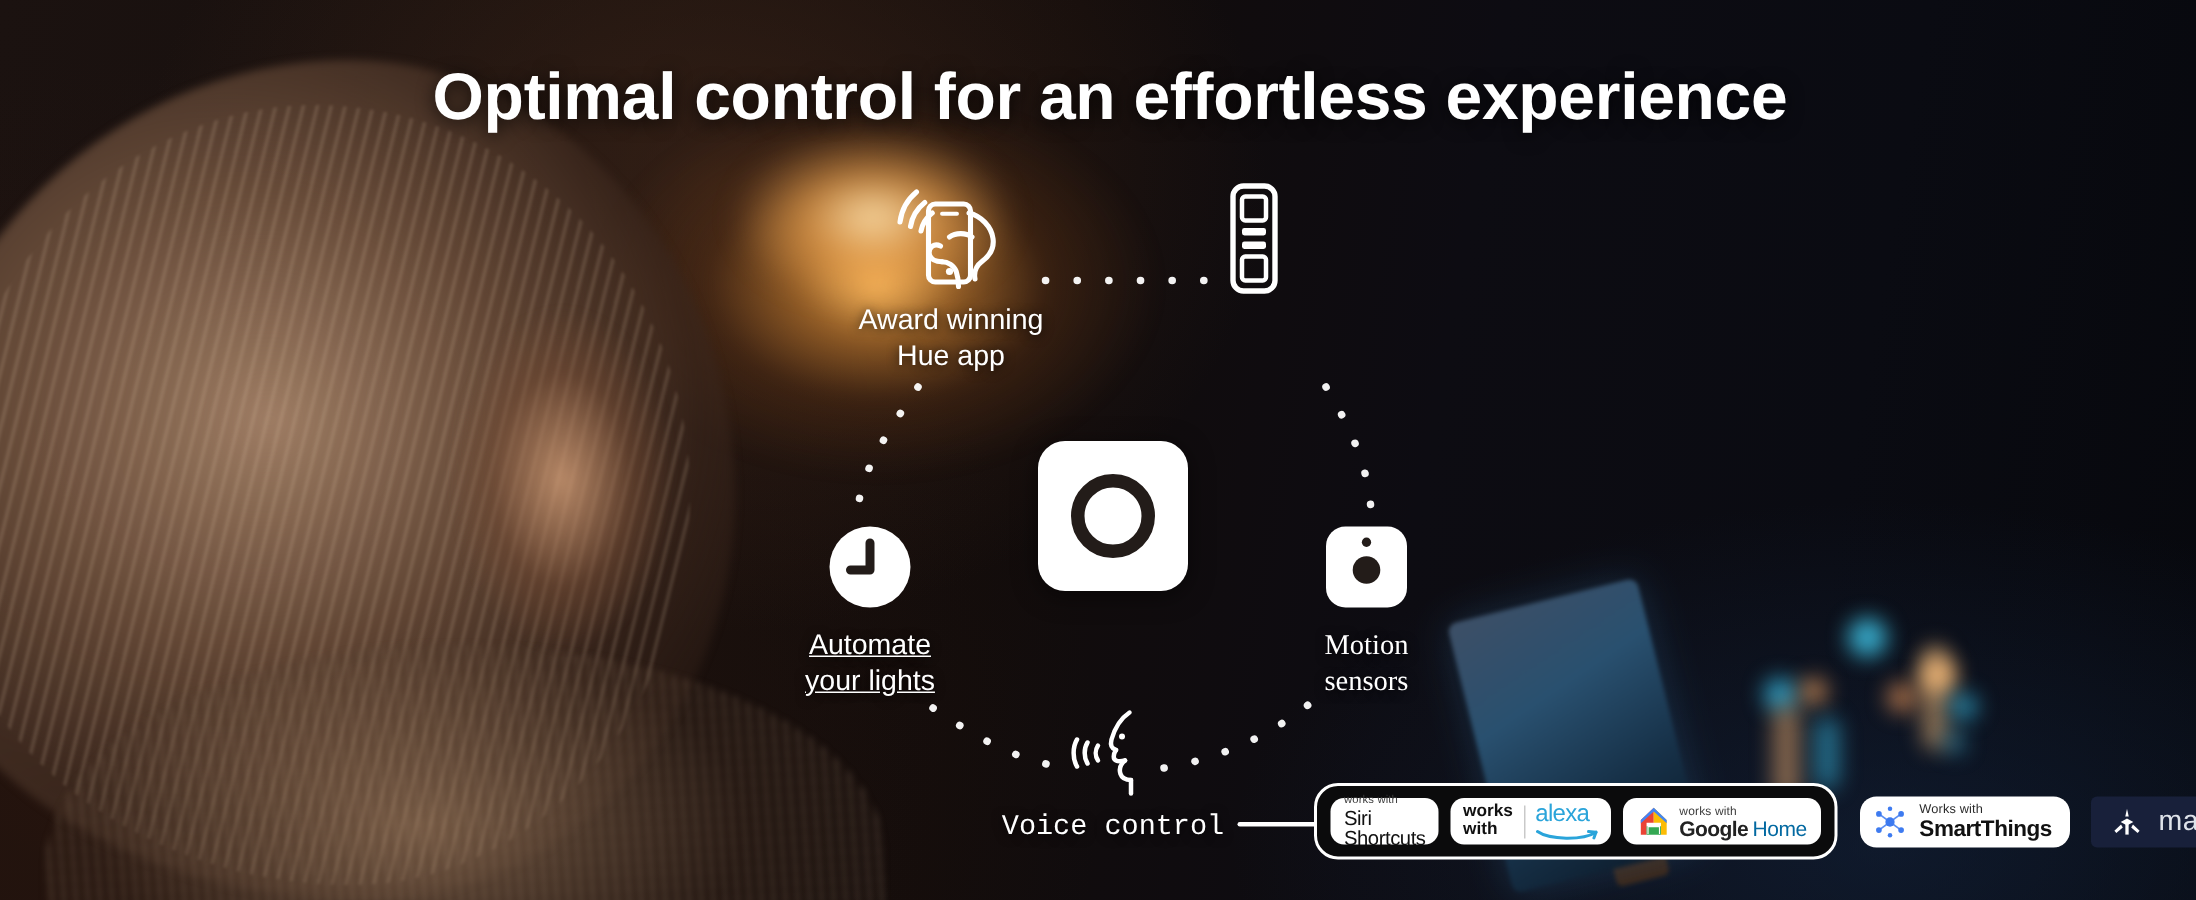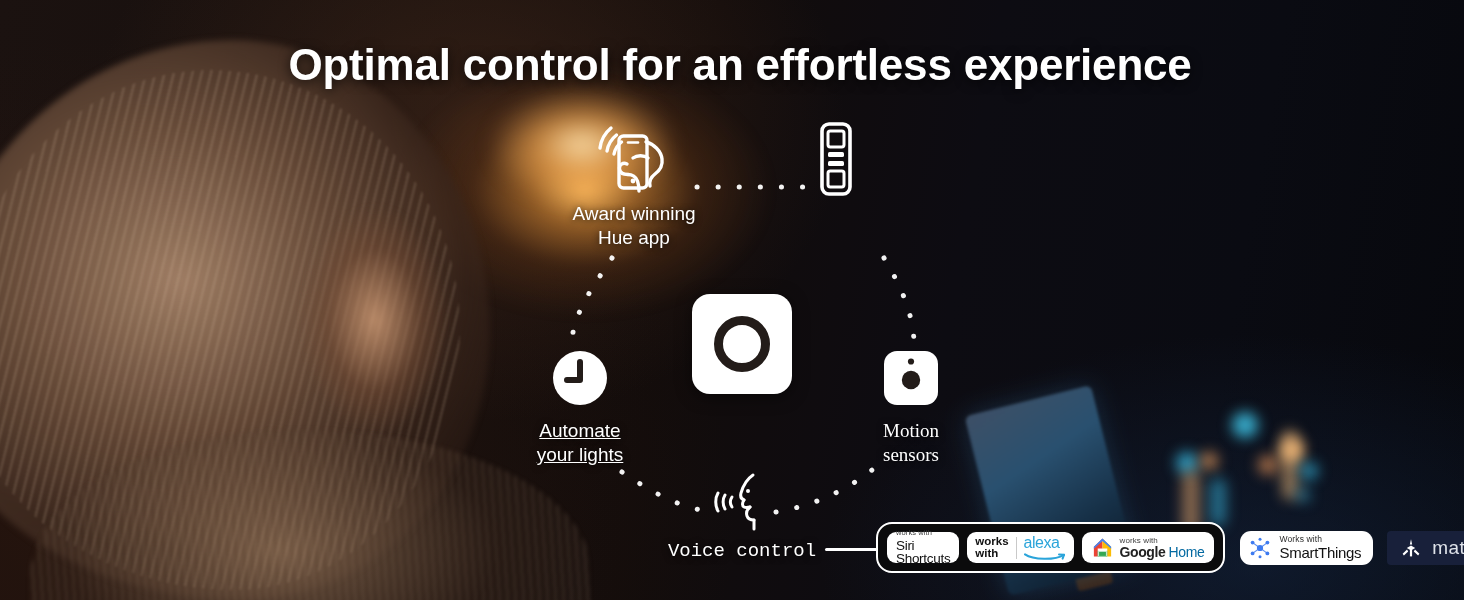--- a/index.html
+++ b/index.html
@@ -133,21 +133,21 @@
   .badge-group{
     display:flex;align-items:center;gap:8px;
     background:#0b0b0c;border:2.5px solid #ffffff;border-radius:16px;padding:8px 9px;
   }
   .badge{
     background:#fff;border-radius:9px;display:flex;align-items:center;
     padding:5px 9px;height:31px;box-sizing:border-box;
   }
   .b-stack{display:flex;flex-direction:column;justify-content:center;line-height:1;}
   .b-small{font-size:7.5px;color:#3c3c3c;letter-spacing:.1px;}
-  .b-big{font-size:13.5px;color:#111;font-weight:normal;letter-spacing:-.3px;margin-top:2px;}
+  .b-big{font-size:13.5px;color:#111;font-weight:bold;letter-spacing:-.3px;margin-top:2px;}
   .b-big.thin{font-weight:normal;}
 
   .alexa-badge{padding:4px 8px;}
   .alexa-left{font-size:11.5px;font-weight:bold;color:#111;line-height:11.5px;text-align:left;}
   .alexa-div{width:1px;height:22px;background:#c9c9c9;margin:0 7px;}
   .alexa-word{font-size:16px;color:#2aa4da;letter-spacing:-.5px;line-height:15px;}
   .alexa-smile{display:block;margin-top:1px;}
 
   .gh-text .b-small{font-size:8px;}
   .gh-row{display:flex;align-items:baseline;gap:3px;}

